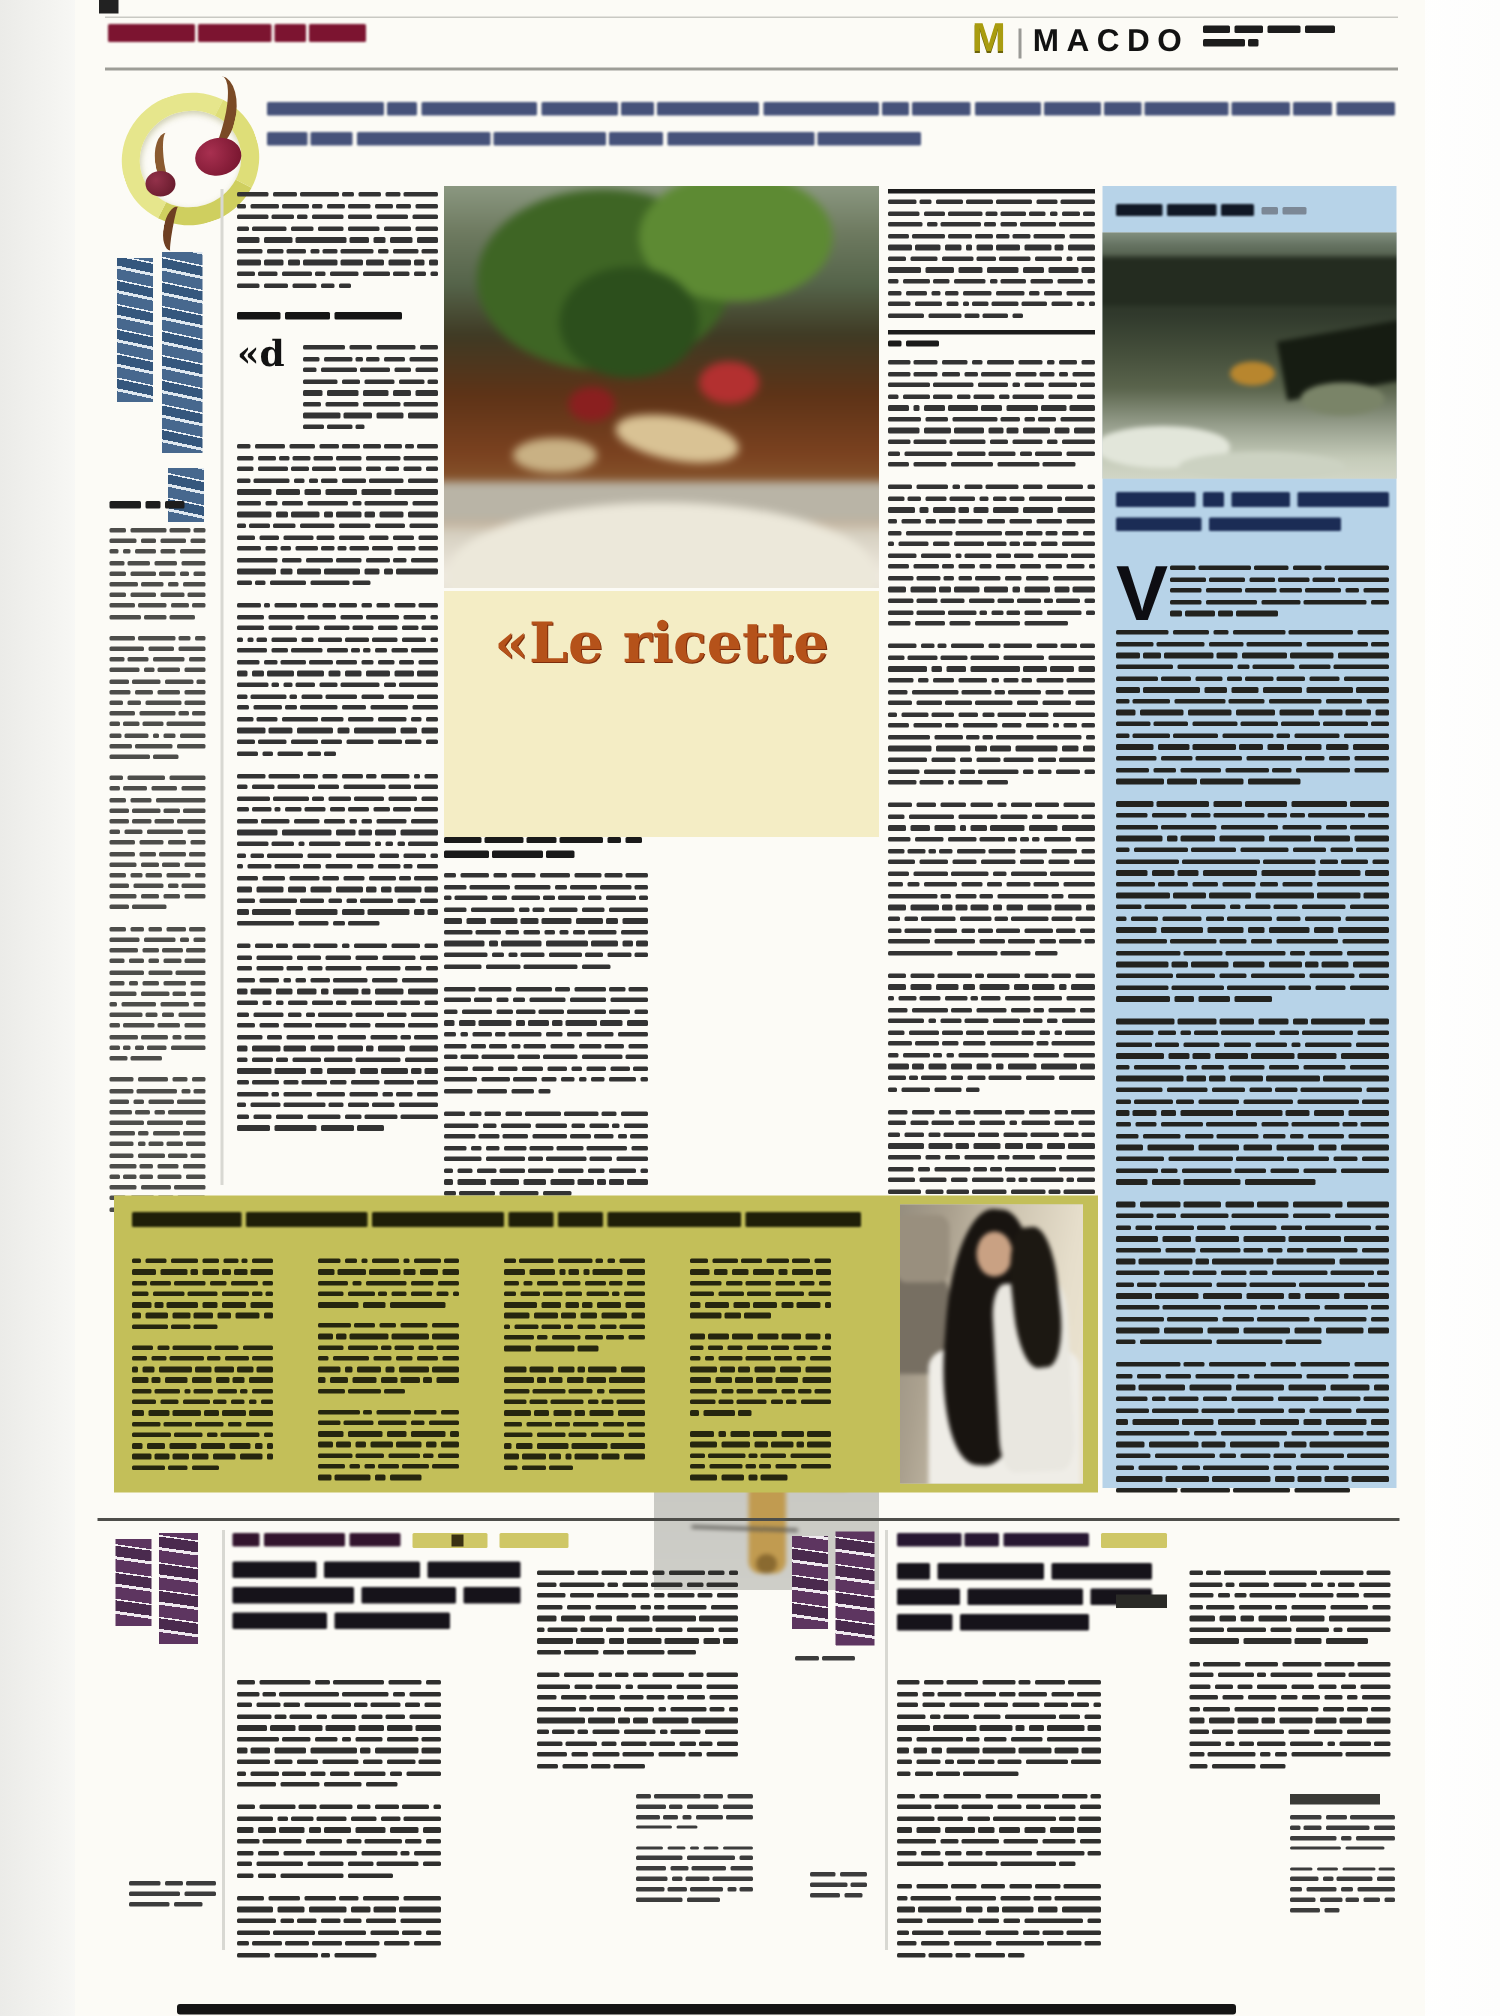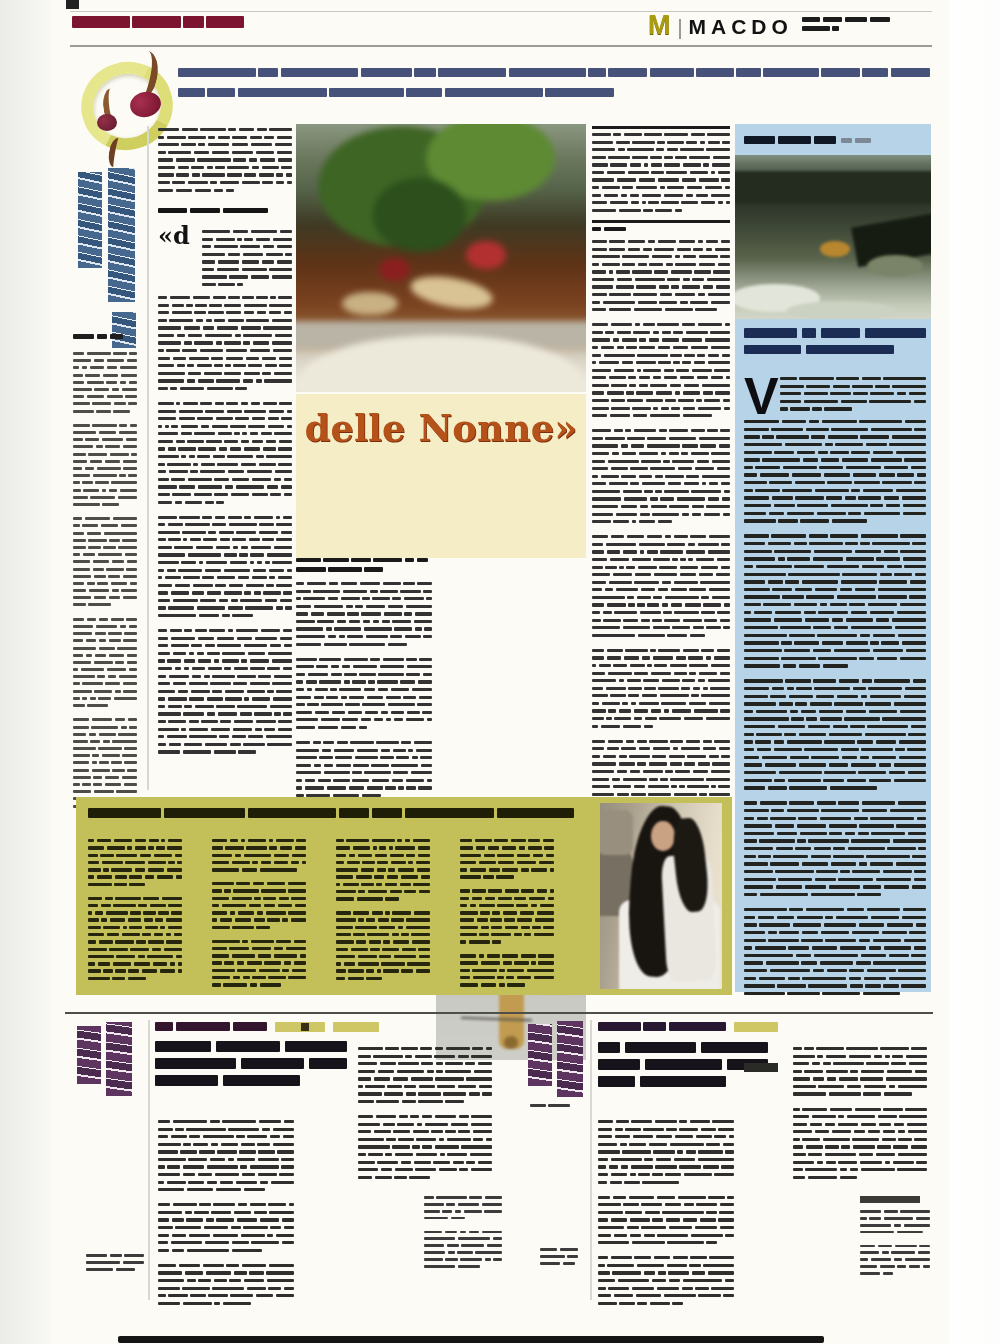--- a/index.html
+++ b/index.html
@@ -1241,21 +1241,21 @@
       <div style="left:58%;top:44%;width:13%;height:10%;background:#b33030;border-radius:50%"></div>
       <div style="left:30%;top:50%;width:10%;height:8%;background:#8a1f1f;border-radius:50%"></div>
       <div style="left:40%;top:57%;width:27%;height:10%;background:#d9c294;border-radius:50%;transform:rotate(10deg)"></div>
       <div style="left:18%;top:62%;width:18%;height:8%;background:#c9b184;border-radius:50%"></div>
       <div style="left:0;top:72%;width:100%;height:9%;background:#b9b4a6"></div>
       <div style="left:4%;top:77%;width:92%;height:32%;background:#ece8da;border-radius:50% 50% 0 0"></div>
     </div>
   </div>
 
   <div class="abs promo" style="left:246px;top:394px;width:290px;height:154px">
-    <div>delle Nonne»</div>
+    <div>«Le ricette</div>
   </div>
 
   <div class="abs tl" style="left:246px;top:558px;width:132px;--th:4.4px;--c:#1a1a1a;--gap:5px">
       <div class="ln">
         <span class="w" style="flex-grow: 1.78;"></span>
         <span class="w" style="flex-grow: 1.86;"></span>
         <span class="w" style="flex-grow: 1.42;"></span>
         <span class="w" style="flex-grow: 2.09;"></span>
         <span class="w" style="flex-grow: 0.69;"></span>
         <span class="w" style="flex-grow: 0.8;"></span>

